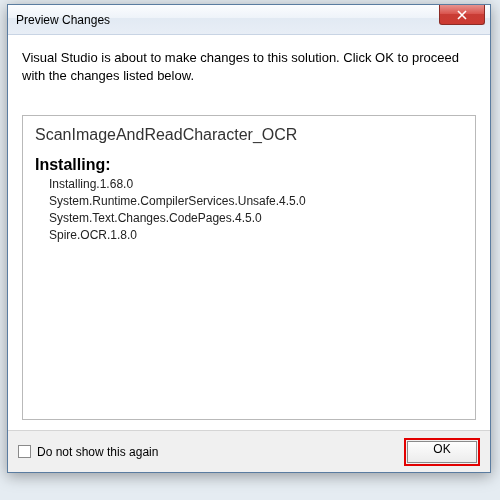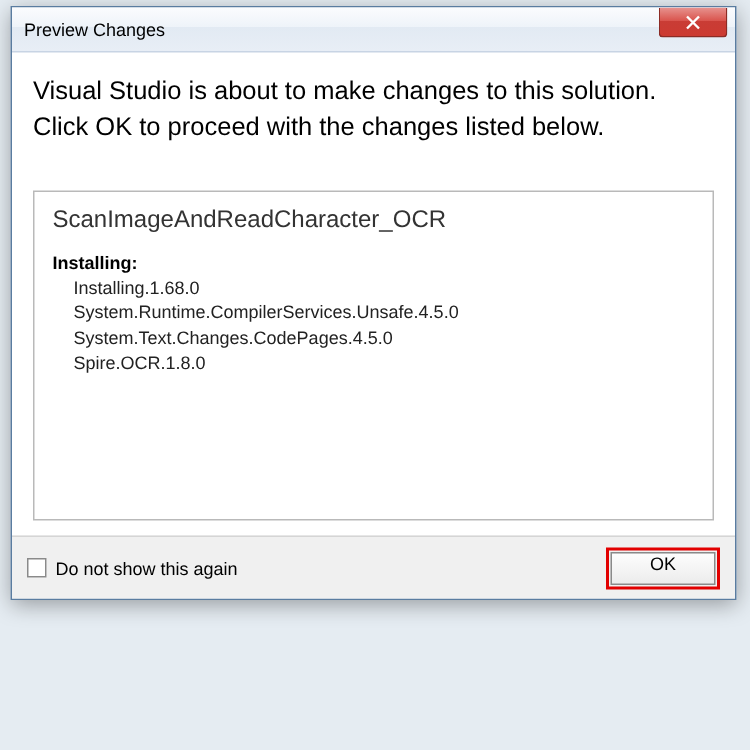--- a/index.html
+++ b/index.html
@@ -14,21 +14,21 @@
     }
     .bg-title {
       position: absolute;
       top: 6px; left: 10px;
       font-size: 15px; color: #888; filter: blur(2px);
       white-space: nowrap;
     }
     .dialog {
       position: absolute;
       top: 4px; left: 7px;
-      width: 484px; height: 396px;
+      width: 484px; height: 469px;
       background: #fff;
       border: 1px solid #5a7ca0;
       box-shadow: 0 3px 14px rgba(0,0,0,0.35);
       display: flex; flex-direction: column;
     }
     .titlebar {
       height: 30px;
       background: linear-gradient(180deg, #fbfcfe 0%, #eef3f9 45%, #e2eaf3 46%, #e8eef6 100%);
       border-bottom: 1px solid #c8d4e4;
       display: flex; align-items: center;
@@ -48,36 +48,36 @@
       display: flex; align-items: center; justify-content: center;
       cursor: pointer;
     }
     .close-btn svg { width: 10px; height: 10px; }
     .content {
       flex: 1; padding: 14px 14px 10px 14px;
       display: flex; flex-direction: column;
       background: #fff;
     }
     .instructions {
-      font-size: 17px; color: #000; line-height: 1.4;
+      font-size: 13px; color: #000; line-height: 1.4;
       margin-bottom: 14px;
     }
     .changes-box {
       flex: 1;
       border: 1px solid #b9b9b9;
       background: #fff;
       padding: 10px 12px;
       overflow: auto;
       margin-top: 16px;
     }
     .project-name {
       font-size: 16px; color: #333; margin-bottom: 12px;
     }
     .section-title {
-      font-size: 12px; font-weight: bold; color: #000; margin-bottom: 2px;
+      font-size: 16px; font-weight: bold; color: #000; margin-bottom: 2px;
     }
     .pkg-list { padding-left: 14px; }
     .pkg-item { font-size: 12px; color: #222; line-height: 1.4; }
     .footer {
       height: 42px;
       border-top: 1px solid #d5d5d5;
       background: #f0f0f0;
       display: flex; align-items: center;
       padding: 0 10px 0 10px;
       gap: 0;

